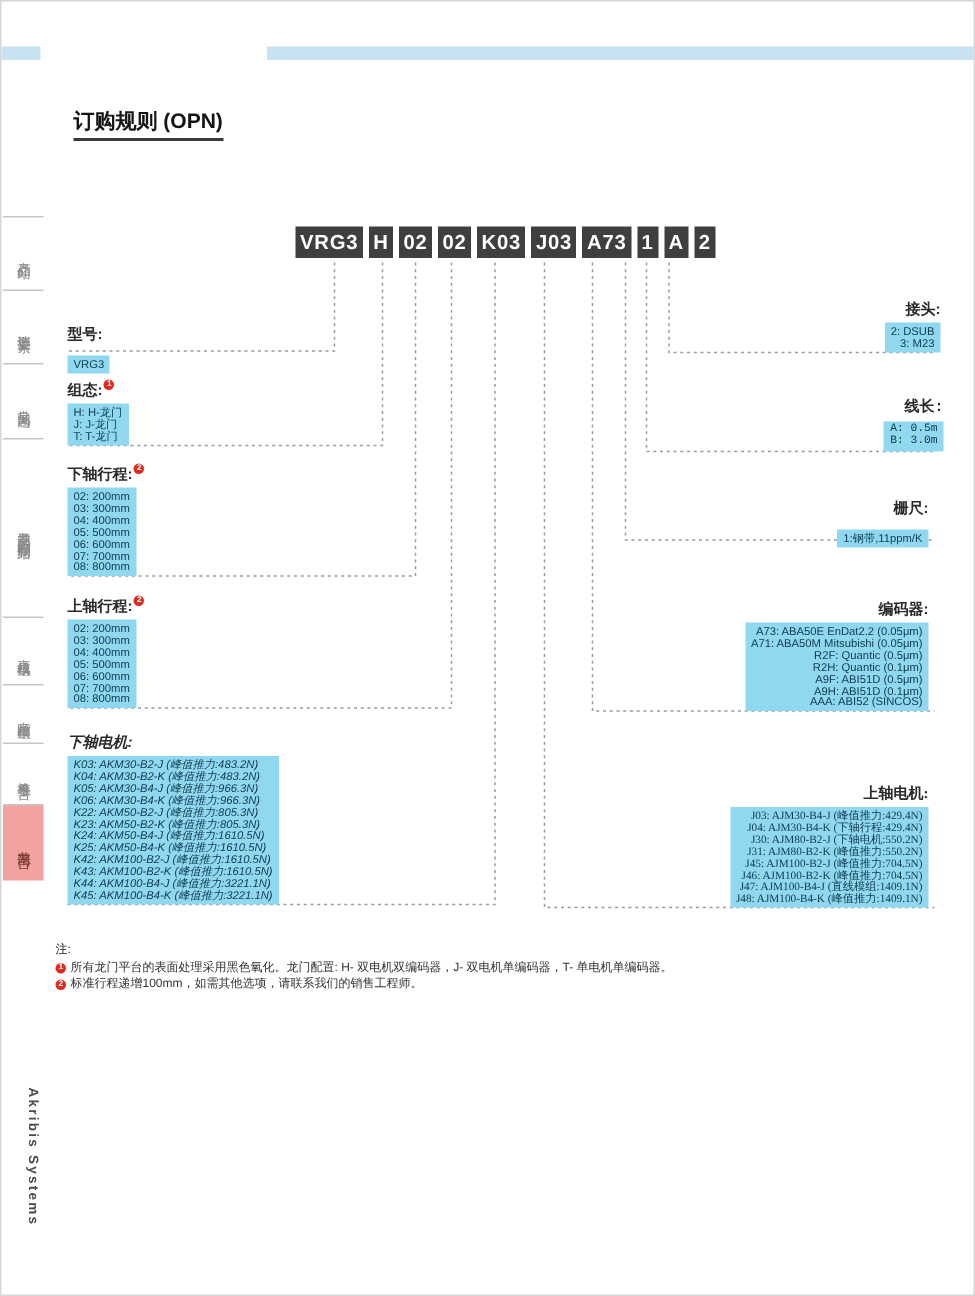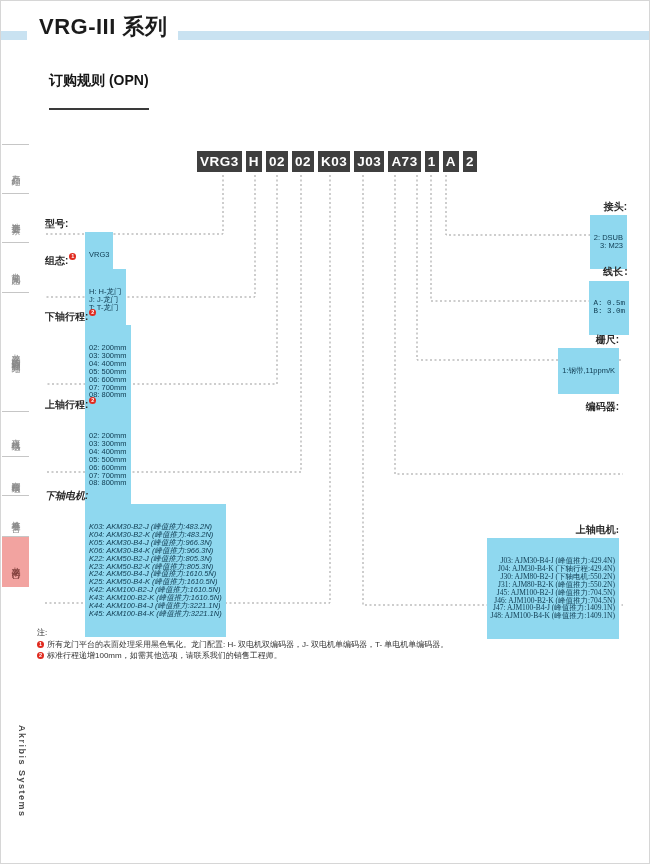--- a/index.html
+++ b/index.html
@@ -6,21 +6,21 @@
   .page{
     position:relative; width:650px; height:864px; background:#ffffff;
     border:1px solid #d6d6d6; box-sizing:border-box; overflow:hidden;
     font-family:"Liberation Sans","DejaVu Sans",sans-serif; color:#222;
   }
   
   .page-title{position:absolute;left:38px;top:11px;font-size:22px;font-weight:bold;color:#1b1b1b;letter-spacing:.5px;}
   .bar-left{position:absolute;left:0;top:30px;width:26px;height:9px;background:#c9e2f1;}
   .bar-right{position:absolute;left:177px;top:30px;width:473px;height:9px;background:#c9e2f1;}
   .subtitle{position:absolute;left:48px;top:71px;font-size:14px;font-weight:bold;color:#141414;
-    padding-bottom:18px;border-bottom:2px solid #3a3a3a;}
+    padding-bottom:2px;border-bottom:2px solid #3a3a3a;}
   
   .sidebar{position:absolute;left:1px;top:143px;width:27px;}
   .side-tab{display:flex;align-items:center;justify-content:center;border-top:1px solid #c6c6c6;}
   .side-tab span{writing-mode:vertical-rl;text-orientation:upright;font-size:9px;color:#8a8a8a;letter-spacing:1px;line-height:1;}
   .sidebar div.side-tab:nth-of-type(1){height:48px;}
   .sidebar div.side-tab:nth-of-type(2){height:48px;}
   .sidebar div.side-tab:nth-of-type(3){height:49px;}
   .sidebar div.side-tab:nth-of-type(4){height:118px;}
   .sidebar div.side-tab:nth-of-type(5){height:44px;}
   .sidebar div.side-tab:nth-of-type(6){height:38px;}
@@ -31,21 +31,21 @@
   
   .pn-bar{position:absolute;left:196px;top:150px;display:inline-flex;gap:4px;}
   .pn-seg{background:#3f3f3f;color:#ffffff;font-weight:bold;font-size:13.5px;line-height:17px;
     padding:2px 3px;letter-spacing:.5px;white-space:nowrap;}
   
   .connectors{position:absolute;left:0;top:0;pointer-events:none;}
   .connectors polyline{fill:none;stroke:#9b9b9b;stroke-width:1;stroke-dasharray:2 2.5;}
   
   .group{position:absolute;}
   .group .glabel{font-size:10px;font-weight:bold;color:#2a2a2a;line-height:12px;margin-bottom:2px;white-space:nowrap;}
-  .chip-list{display:inline-block;background:#8fd8ef;padding:19px 4px;margin-left:40px;}
+  .chip-list{display:inline-block;background:#8fd8ef;padding:2px 4px;}
   .chip-list div{font-size:7.5px;line-height:7.9px;color:#0e3a50;white-space:nowrap;}
   .g-right{text-align:right;}
   .g-right .chip-list{text-align:right;}
   .note-circle{display:inline-block;width:7px;height:7px;border-radius:50%;background:#e02a1e;color:#fff;
     font-size:5.5px;line-height:7px;text-align:center;font-weight:bold;vertical-align:top;position:relative;top:-2px;margin-left:1px;}
   .gl-1{left:44px;top:217px;}
   .gl-2{left:44px;top:254px;}
   .gl-3{left:44px;top:310px;}
   .gl-4{left:44px;top:398px;}
   .gl-5{left:44px;top:489px;font-style:italic;}
@@ -62,21 +62,20 @@
   
   .brand{position:absolute;left:16px;top:724px;writing-mode:vertical-rl;font-size:9px;color:#4a4a4a;
     letter-spacing:1.5px;font-weight:600;}
 </style>
 </head>
 <body>
 
 <div class="page">
 
   <div class="bar-left"></div>
-  <div class="page-title">VRG-III 系列</div>
   <div class="bar-right"></div>
   <div class="subtitle">订购规则 (OPN)</div>
 
   <div class="sidebar">
 
       <div class="side-tab">
         <span>产品介绍</span>
       </div>
 
       <div class="side-tab">
@@ -195,27 +194,30 @@
 
   <div class="group g-right gr-3">
     <div class="glabel">栅尺:</div>
     <div class="chip-list">
       
     <div>1:钢带,11ppm/K</div></div>
   </div>
 
   <div class="group g-right gr-4">
     <div class="glabel">编码器:</div>
+    <div class="chip-list">
+      
+    <div>A73: ABA50E EnDat2.2 (0.05μm)</div><div>A71: ABA50M Mitsubishi (0.05μm)</div><div>R2F: Quantic (0.5μm)</div><div>R2H: Quantic (0.1μm)</div><div>A9F: ABI51D (0.5μm)</div><div>A9H: ABI51D (0.1μm)</div><div>AAA: ABI52 (SINCOS)</div></div>
   </div>
 
   <div class="group g-right gr-5">
     <div class="glabel">上轴电机:</div>
     <div class="chip-list">
       
-    <div>J03: AJM30-B4-J (峰值推力:429.4N)</div><div>J04: AJM30-B4-K (下轴行程:429.4N)</div><div>J30: AJM80-B2-J (下轴电机:550.2N)</div><div>J31: AJM80-B2-K (峰值推力:550.2N)</div><div>J45: AJM100-B2-J (峰值推力:704.5N)</div><div>J46: AJM100-B2-K (峰值推力:704.5N)</div><div>J47: AJM100-B4-J (峰值推力:1409.1N)</div><div>J48: AJM100-B4-K (峰值推力:1409.1N)</div></div>
+    <div>J03: AJM30-B4-J (峰值推力:429.4N)</div><div>J04: AJM30-B4-K (下轴行程:429.4N)</div><div>J30: AJM80-B2-J (下轴电机:550.2N)</div><div>J31: AJM80-B2-K (峰值推力:550.2N)</div><div>J45: AJM100-B2-J (峰值推力:704.5N)</div><div>J46: AJM100-B2-K (峰值推力:704.5N)</div><div>J47: AJM100-B4-J (直线模组:1409.1N)</div><div>J48: AJM100-B4-K (峰值推力:1409.1N)</div></div>
   </div>
 
   <div class="notes">
     <div class="nhead">注:</div>
     <div>
 
         <div class="note-line">
           <span class="note-mark">1</span><span>所有龙门平台的表面处理采用黑色氧化。龙门配置: H- 双电机双编码器，J- 双电机单编码器，T- 单电机单编码器。</span>
         </div>
 

